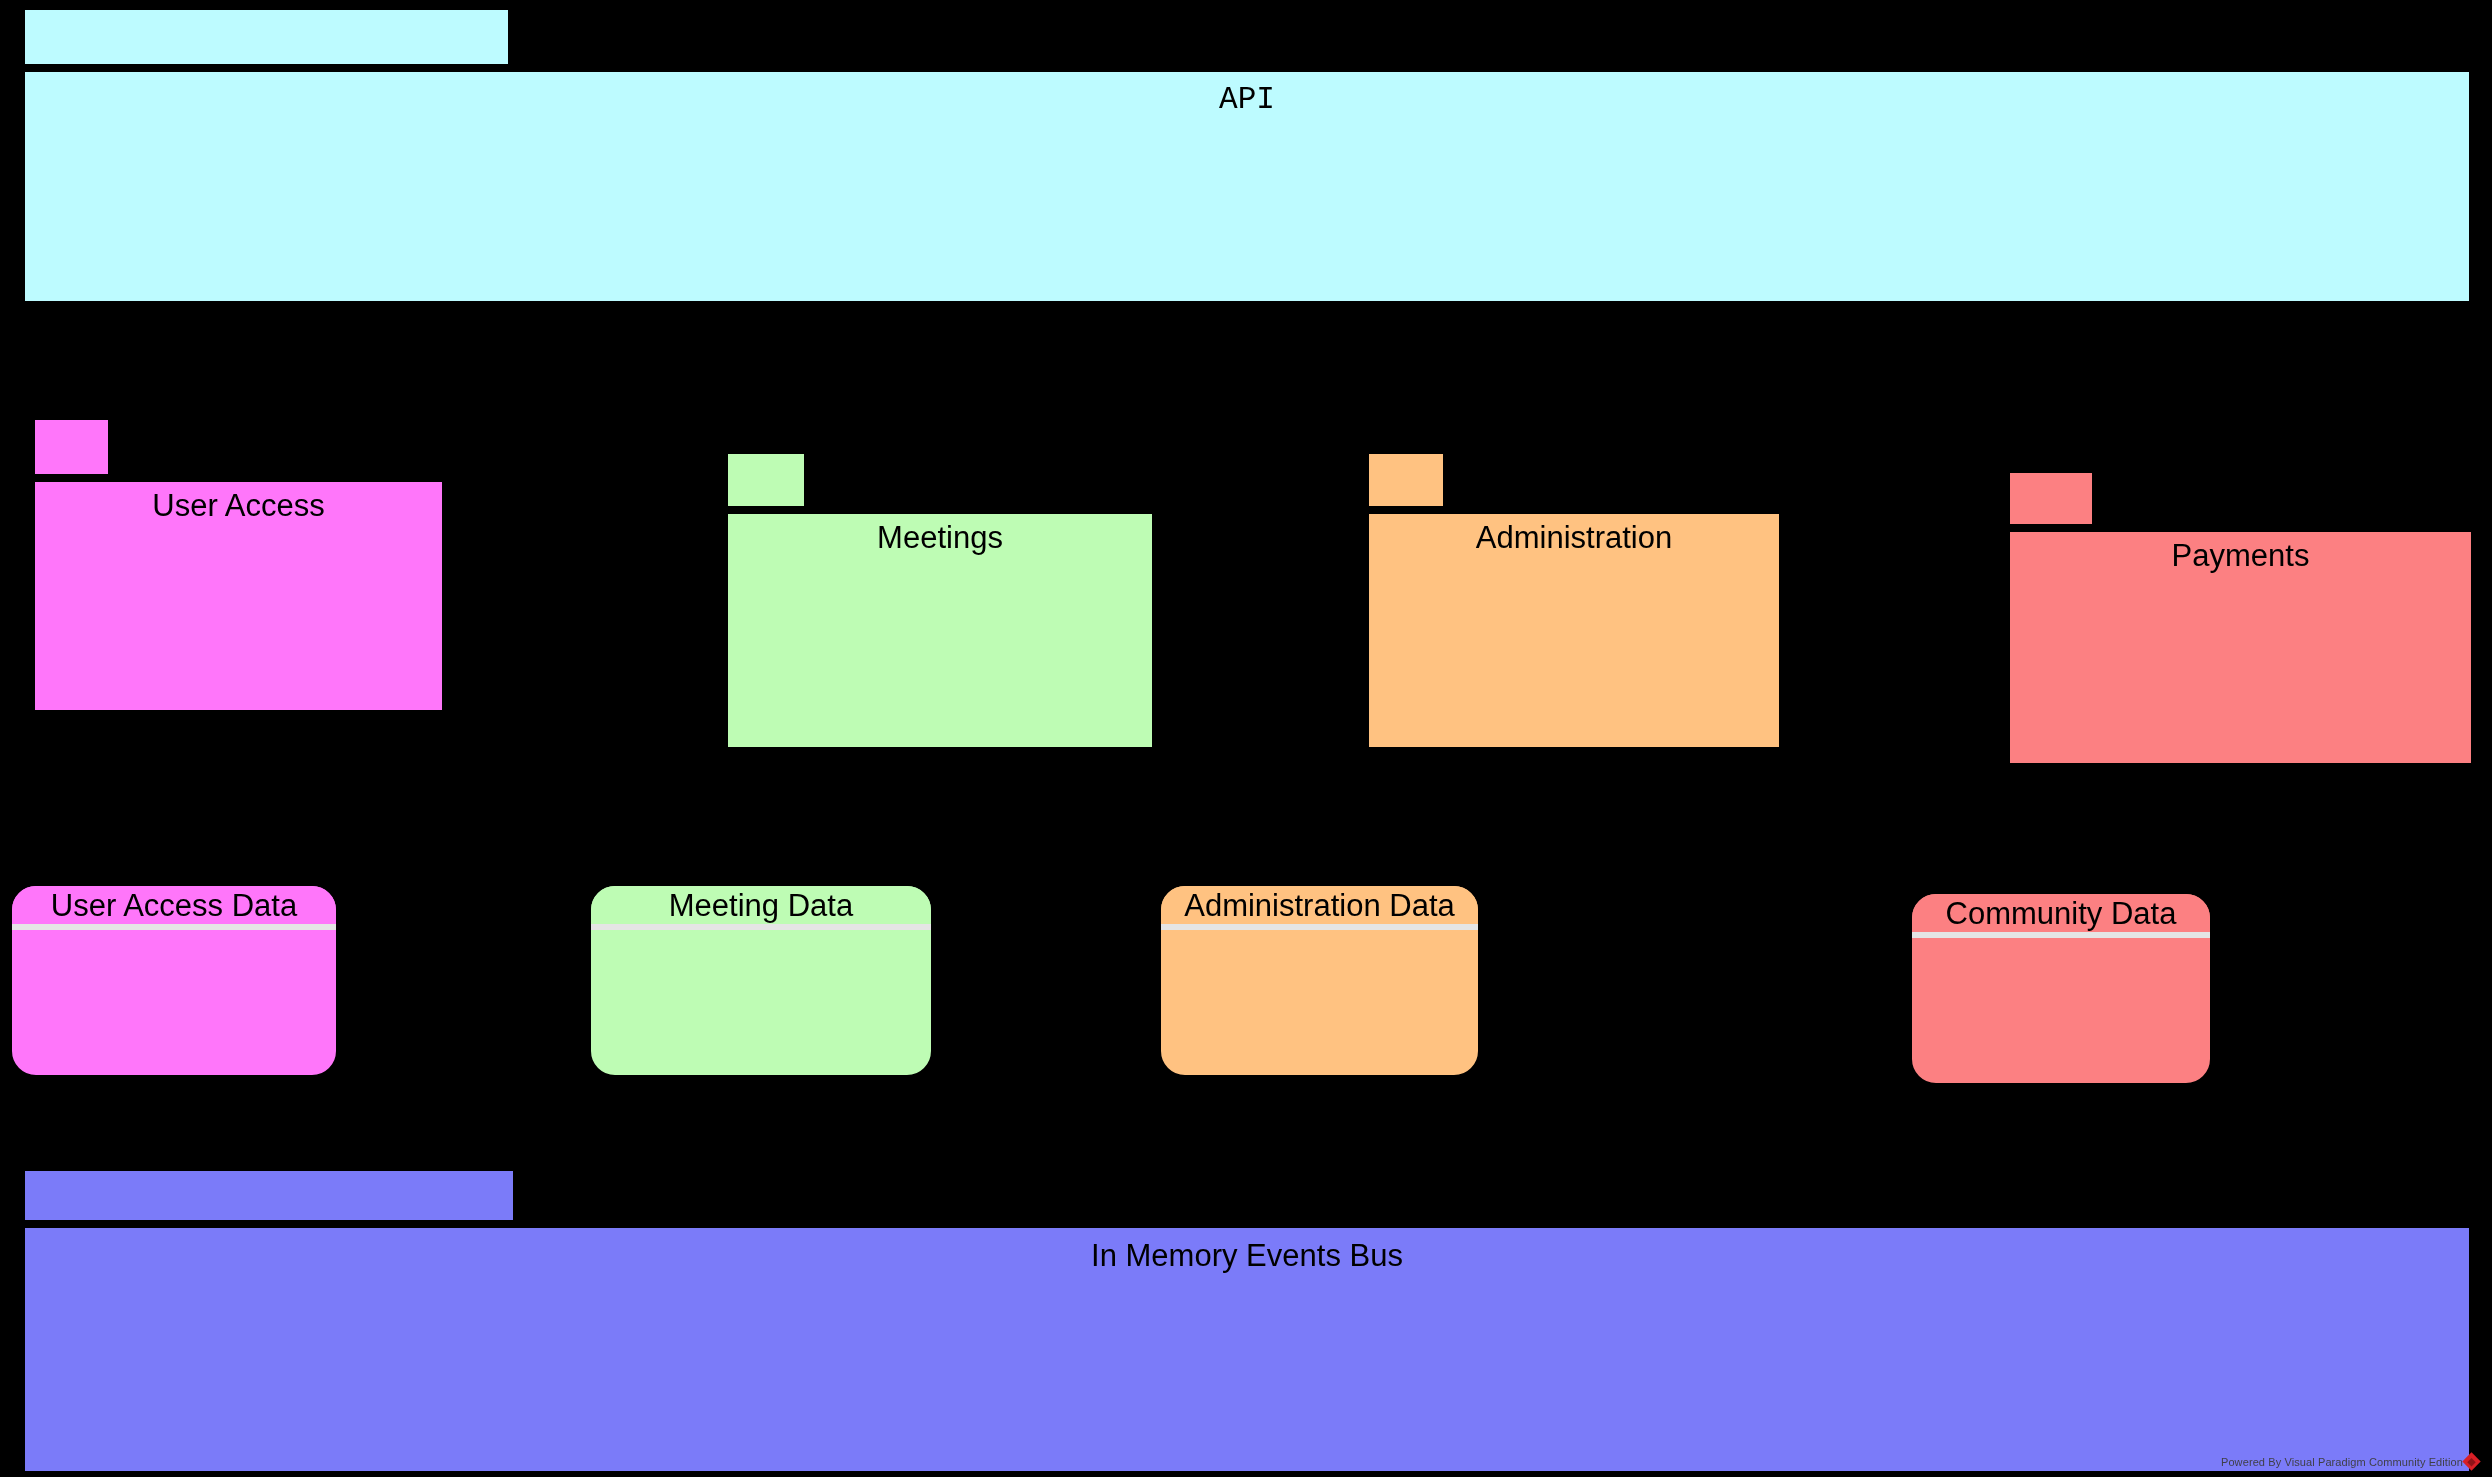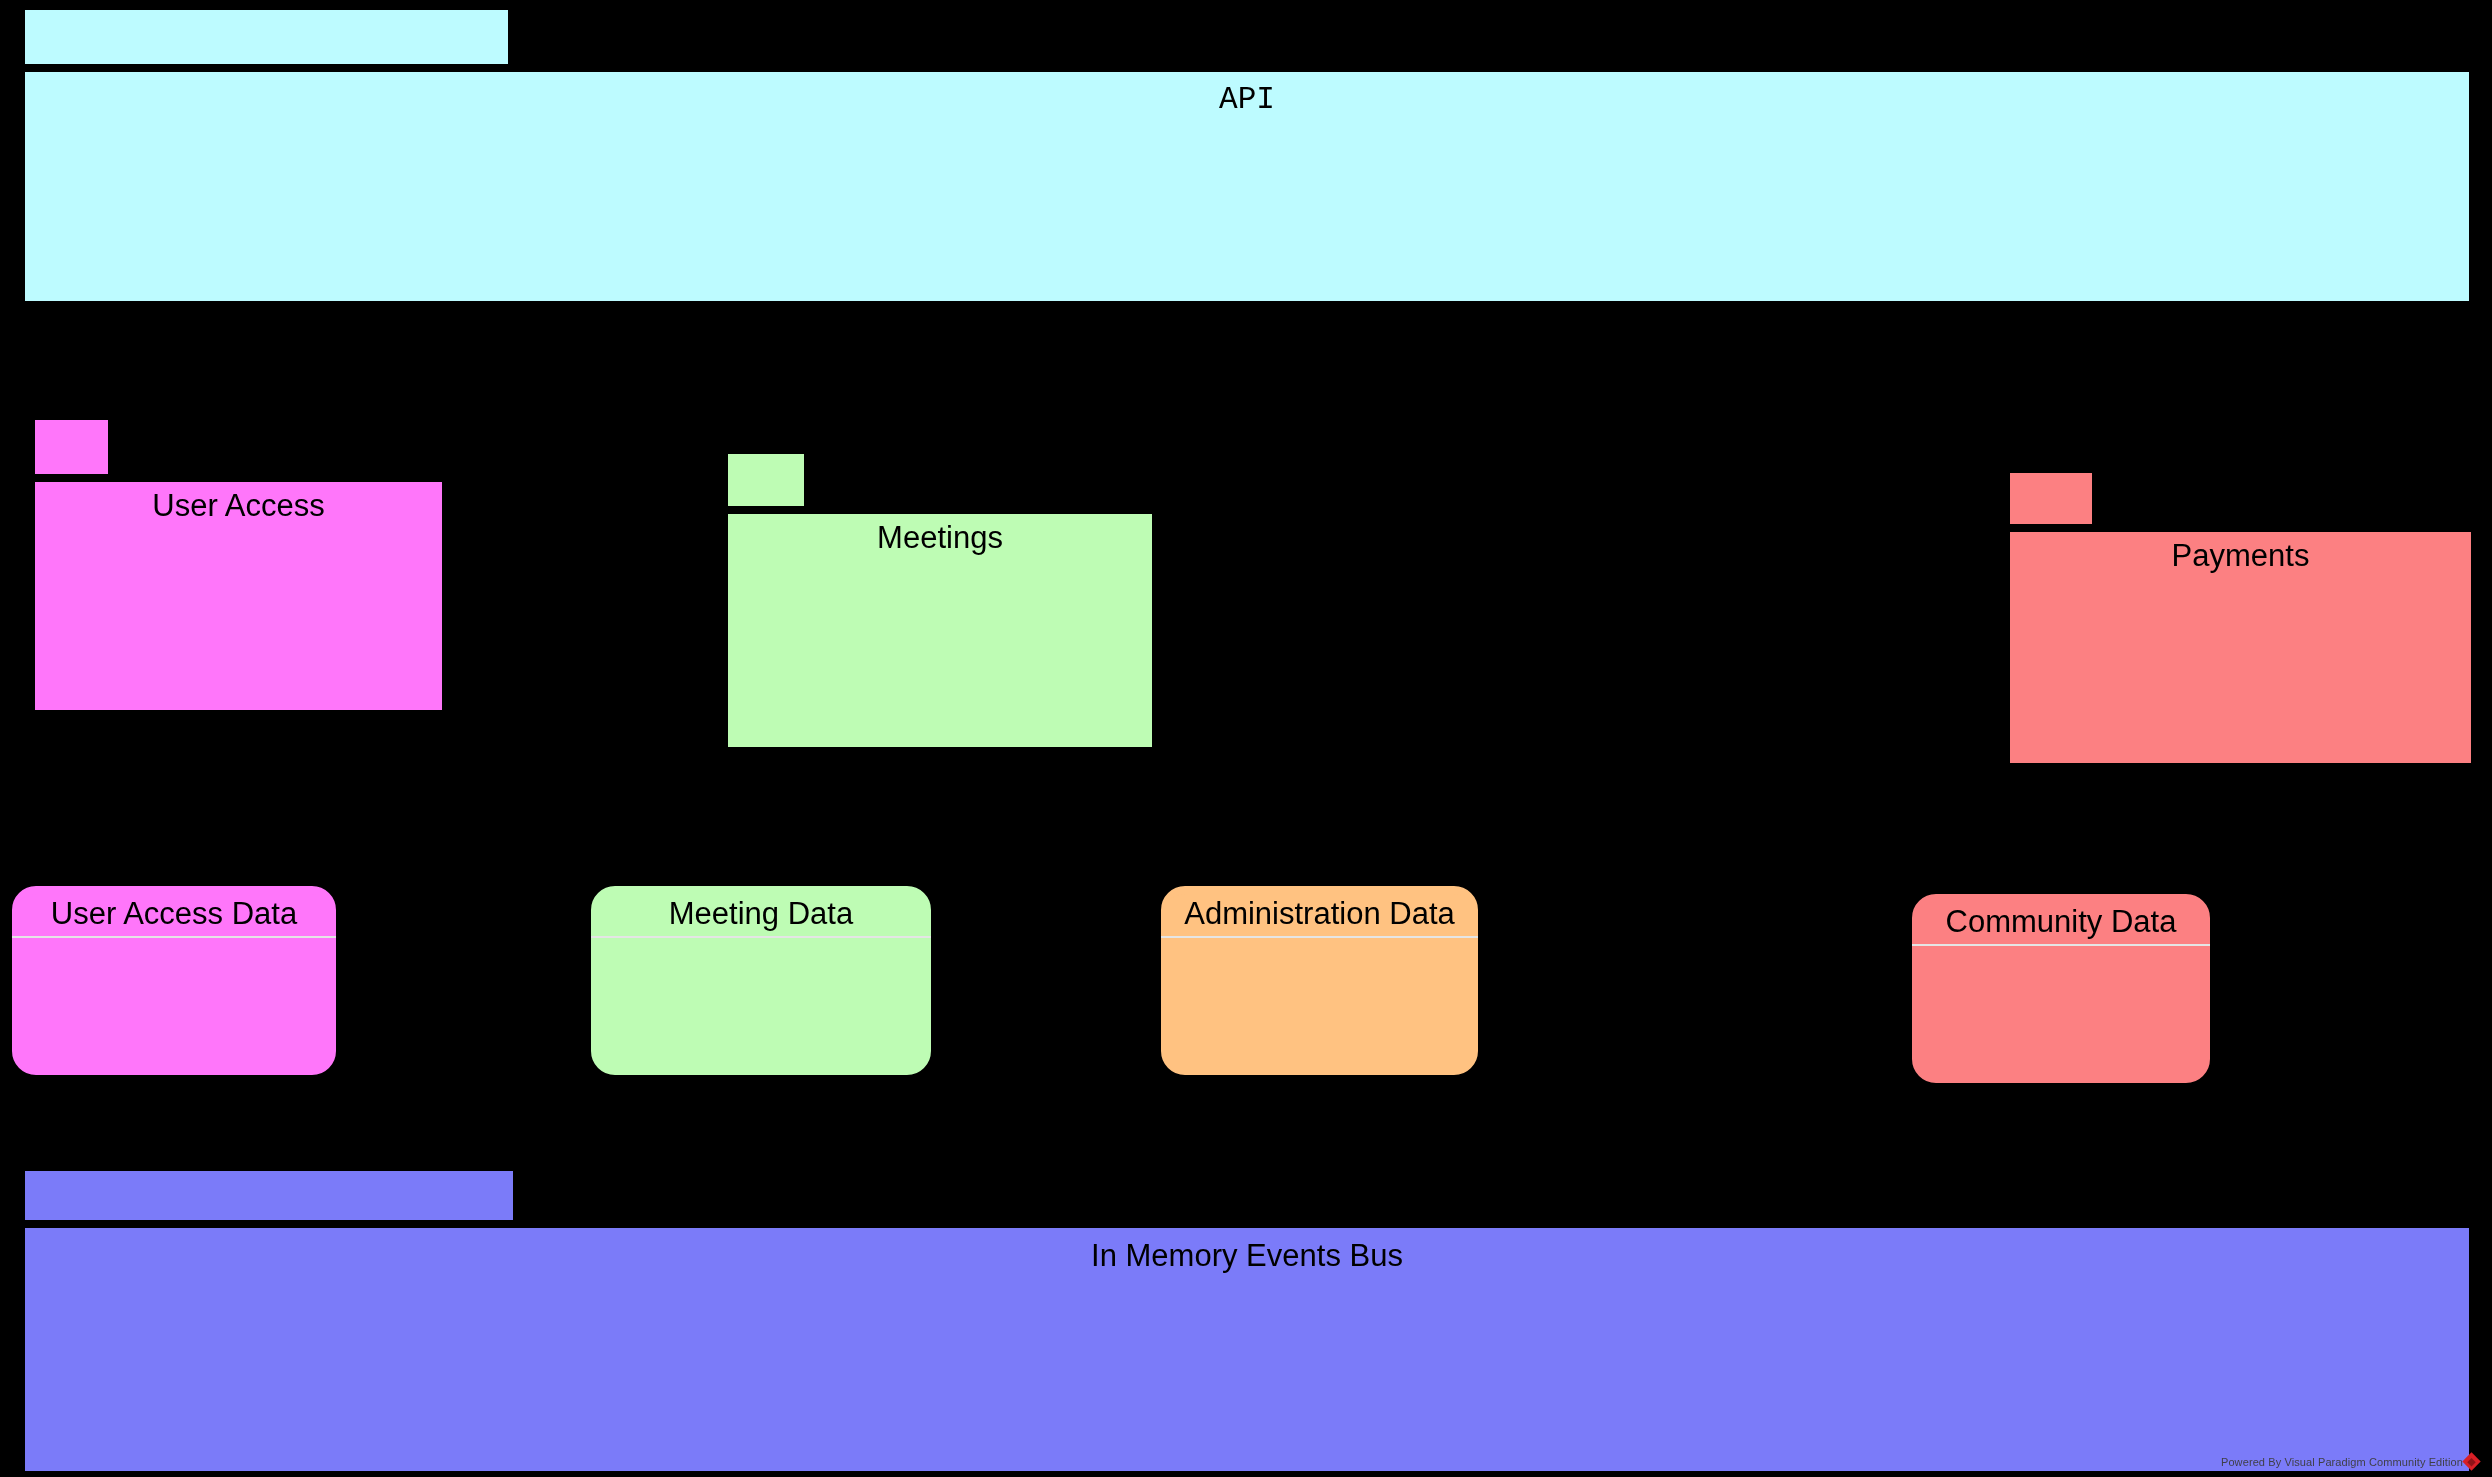--- a/index.html
+++ b/index.html
@@ -57,30 +57,30 @@
   
   .datastore {
     position: absolute;
     box-sizing: border-box;
     border: 2px solid #000000;
     border-radius: 26px;
   }
   .datastore .ds-title {
     position: absolute;
     left: 0;
-    top: 8px;
+    top: 0;
     width: 100%;
     box-sizing: border-box;
     height: 44px;
     line-height: 40px;
     text-align: center;
     color: #000000;
     font-size: 31px;
     white-space: nowrap;
-    border-bottom: 2px solid #e5e5e5;
+    border-bottom: 6px solid #e5e5e5;
     border-top-left-radius: 24px;
     border-top-right-radius: 24px;
   }
 
   
   #watermark {
     position: absolute;
     right: 12px;
     bottom: 8px;
     display: flex;
@@ -130,20 +130,25 @@
     <div class="package" style="left: 33px; top: 418px; width: 411px; height: 294px;">
       <div class="pkg-tab" style="width: 77px; height: 58px; background: rgb(255, 118, 250);"></div>
       <div class="pkg-body" style="top: 62px; width: 411px; height: 232px; background: rgb(255, 118, 250);"></div>
       <div class="pkg-label" style="top: 70px;">User Access</div>
     </div>
     <div class="package" style="left: 726px; top: 452px; width: 428px; height: 297px;">
       <div class="pkg-tab" style="width: 80px; height: 56px; background: rgb(190, 252, 180);"></div>
       <div class="pkg-body" style="top: 60px; width: 428px; height: 237px; background: rgb(190, 252, 180);"></div>
       <div class="pkg-label" style="top: 68px;">Meetings</div>
     </div>
+    <div class="package" style="left: 1367px; top: 452px; width: 414px; height: 297px;">
+      <div class="pkg-tab" style="width: 78px; height: 56px; background: rgb(255, 194, 129);"></div>
+      <div class="pkg-body" style="top: 60px; width: 414px; height: 237px; background: rgb(255, 194, 129);"></div>
+      <div class="pkg-label" style="top: 68px;">Administration</div>
+    </div>
     <div class="package" style="left: 2008px; top: 471px; width: 465px; height: 294px;">
       <div class="pkg-tab" style="width: 86px; height: 55px; background: rgb(252, 128, 130);"></div>
       <div class="pkg-body" style="top: 59px; width: 465px; height: 235px; background: rgb(252, 128, 130);"></div>
       <div class="pkg-label" style="top: 67px;">Payments</div>
     </div>
     <div class="datastore" style="left: 10px; top: 884px; width: 328px; height: 193px; background: rgb(255, 118, 250);">
       <div class="ds-title" style="background: rgb(255, 118, 250);">User Access Data</div>
     </div>
     <div class="datastore" style="left: 1159px; top: 884px; width: 321px; height: 193px; background: rgb(255, 194, 129);">
       <div class="ds-title" style="background: rgb(255, 194, 129);">Administration Data</div>

